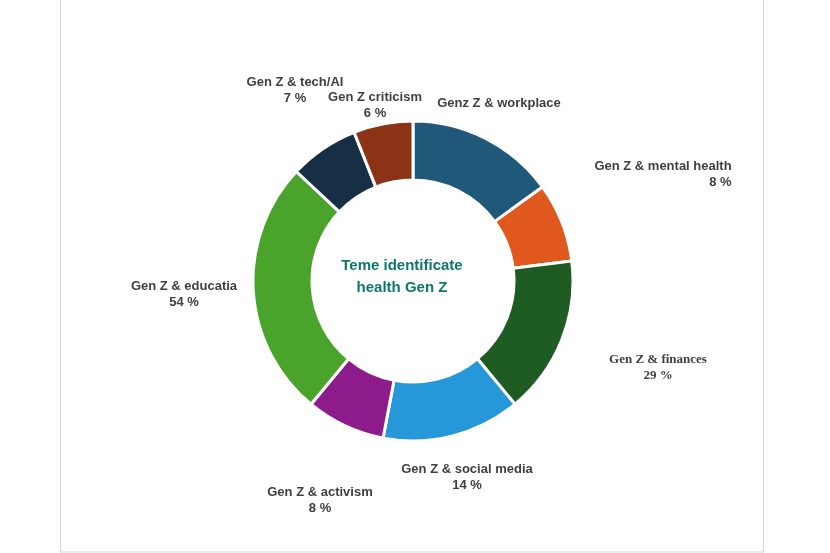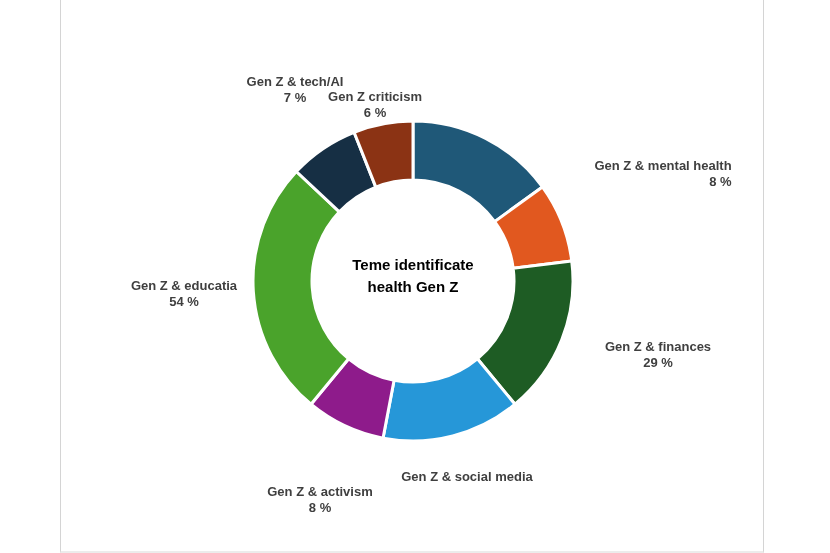--- a/index.html
+++ b/index.html
@@ -42,28 +42,28 @@
     transform: translate(-50%, -50%);
     text-align: center;
     font-size: 13px;
     font-weight: 700;
     line-height: 16px;
     color: #3f3f3f;
     white-space: nowrap;
   }
   .center-title {
     position: absolute;
-    left: 413px;
+    left: 402px;
     top: 276px;
     transform: translate(-50%, -50%);
     text-align: center;
     font-size: 15px;
     font-weight: 700;
     line-height: 22px;
-    color: #000000;
+    color: #0f766e;
     white-space: nowrap;
   }
 </style>
 </head>
 <body>
 
 <div class="chart-frame"></div>
 
 <svg class="donut-svg" viewBox="0 0 830 553" xmlns="http://www.w3.org/2000/svg">
     <path d="M413.00 121.00 A160 160 0 0 1 542.44 186.95 L494.71 221.63 A101 101 0 0 0 413.00 180.00 Z" fill="#1f5878" stroke="#ffffff" stroke-width="3" stroke-linejoin="round"></path>
@@ -71,31 +71,33 @@
     <path d="M571.74 260.95 A160 160 0 0 1 514.99 404.28 L477.38 358.82 A101 101 0 0 0 513.20 268.34 Z" fill="#1e5c24" stroke="#ffffff" stroke-width="3" stroke-linejoin="round"></path>
     <path d="M514.99 404.28 A160 160 0 0 1 383.02 438.17 L394.07 380.21 A101 101 0 0 0 477.38 358.82 Z" fill="#2697d8" stroke="#ffffff" stroke-width="3" stroke-linejoin="round"></path>
     <path d="M383.02 438.17 A160 160 0 0 1 311.01 404.28 L348.62 358.82 A101 101 0 0 0 394.07 380.21 Z" fill="#8e1b8b" stroke="#ffffff" stroke-width="3" stroke-linejoin="round"></path>
     <path d="M311.01 404.28 A160 160 0 0 1 296.37 171.47 L339.37 211.86 A101 101 0 0 0 348.62 358.82 Z" fill="#4aa32b" stroke="#ffffff" stroke-width="3" stroke-linejoin="round"></path>
     <path d="M296.37 171.47 A160 160 0 0 1 354.10 132.24 L375.82 187.09 A101 101 0 0 0 339.37 211.86 Z" fill="#162f44" stroke="#ffffff" stroke-width="3" stroke-linejoin="round"></path>
     <path d="M354.10 132.24 A160 160 0 0 1 413.00 121.00 L413.00 180.00 A101 101 0 0 0 375.82 187.09 Z" fill="#8b3314" stroke="#ffffff" stroke-width="3" stroke-linejoin="round"></path>
   </svg>
 
 <div class="label-layer">
     <div class="slice-label" style="left: 499px; top: 103px;">
+      <div>Genz Z &amp; workplace</div>
     </div>
     <div class="slice-label" style="left: 663px; top: 174px; text-align: right;">
       <div>Gen Z &amp; mental health</div>
       <div>8 %</div>
     </div>
-    <div class="slice-label" style="left: 658px; top: 355px;">
+    <div class="slice-label" style="left: 658px; top: 367px; font-family: Liberation Serif, serif;">
       <div>Gen Z &amp; finances</div>
       <div>29 %</div>
     </div>
     <div class="slice-label" style="left: 467px; top: 477px;">
       <div>Gen Z &amp; social media</div>
+      <div>14 %</div>
     </div>
     <div class="slice-label" style="left: 320px; top: 500px;">
       <div>Gen Z &amp; activism</div>
       <div>8 %</div>
     </div>
     <div class="slice-label" style="left: 184px; top: 294px;">
       <div>Gen Z &amp; educatia</div>
       <div>54 %</div>
     </div>
     <div class="slice-label" style="left: 295px; top: 90px;">

